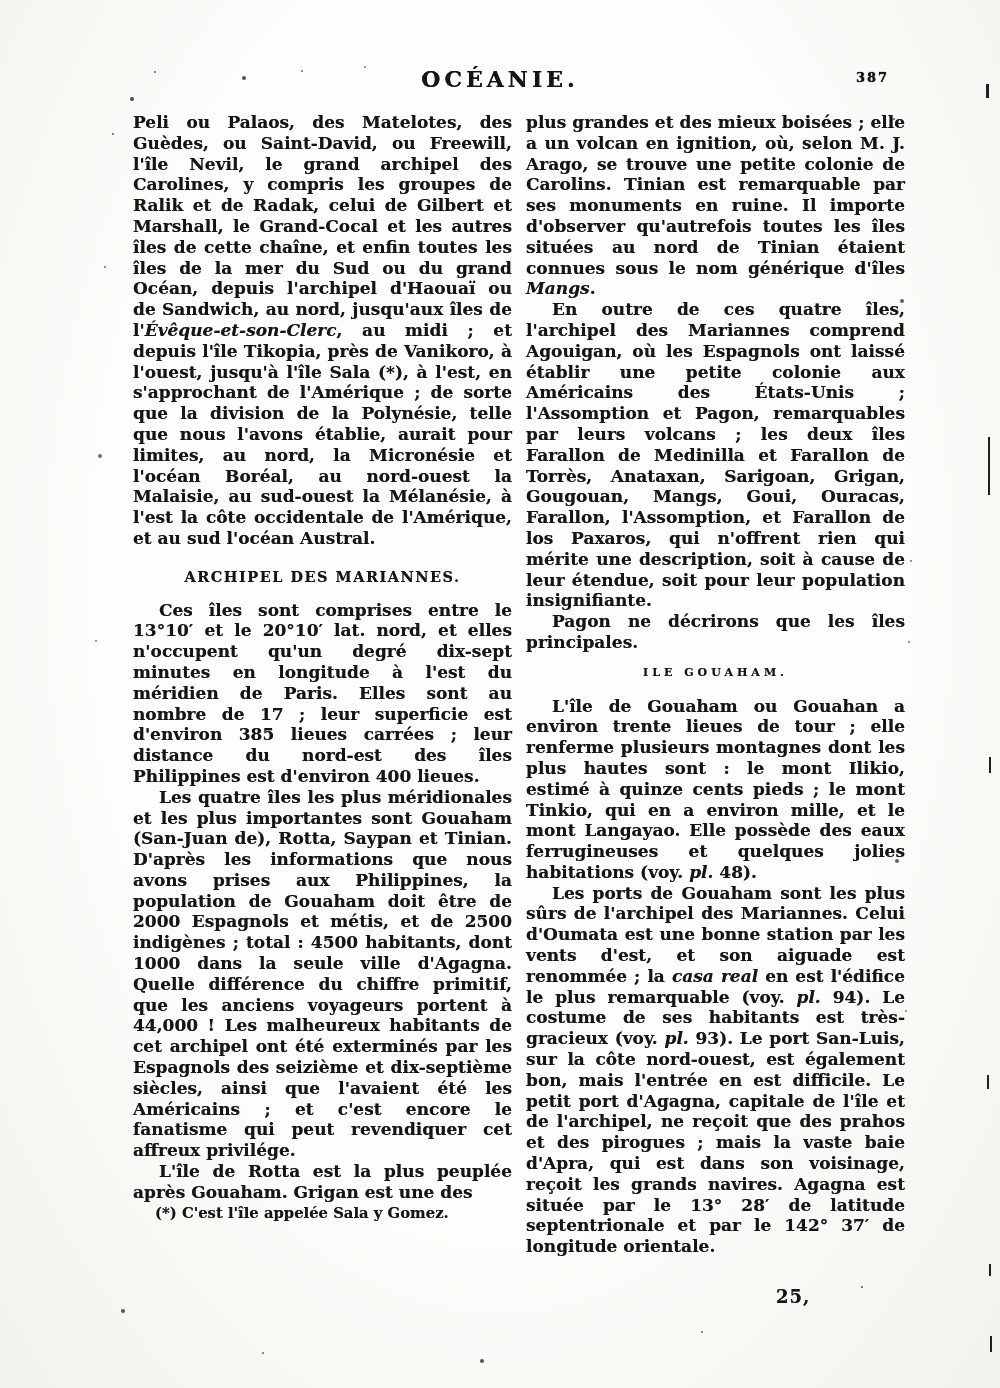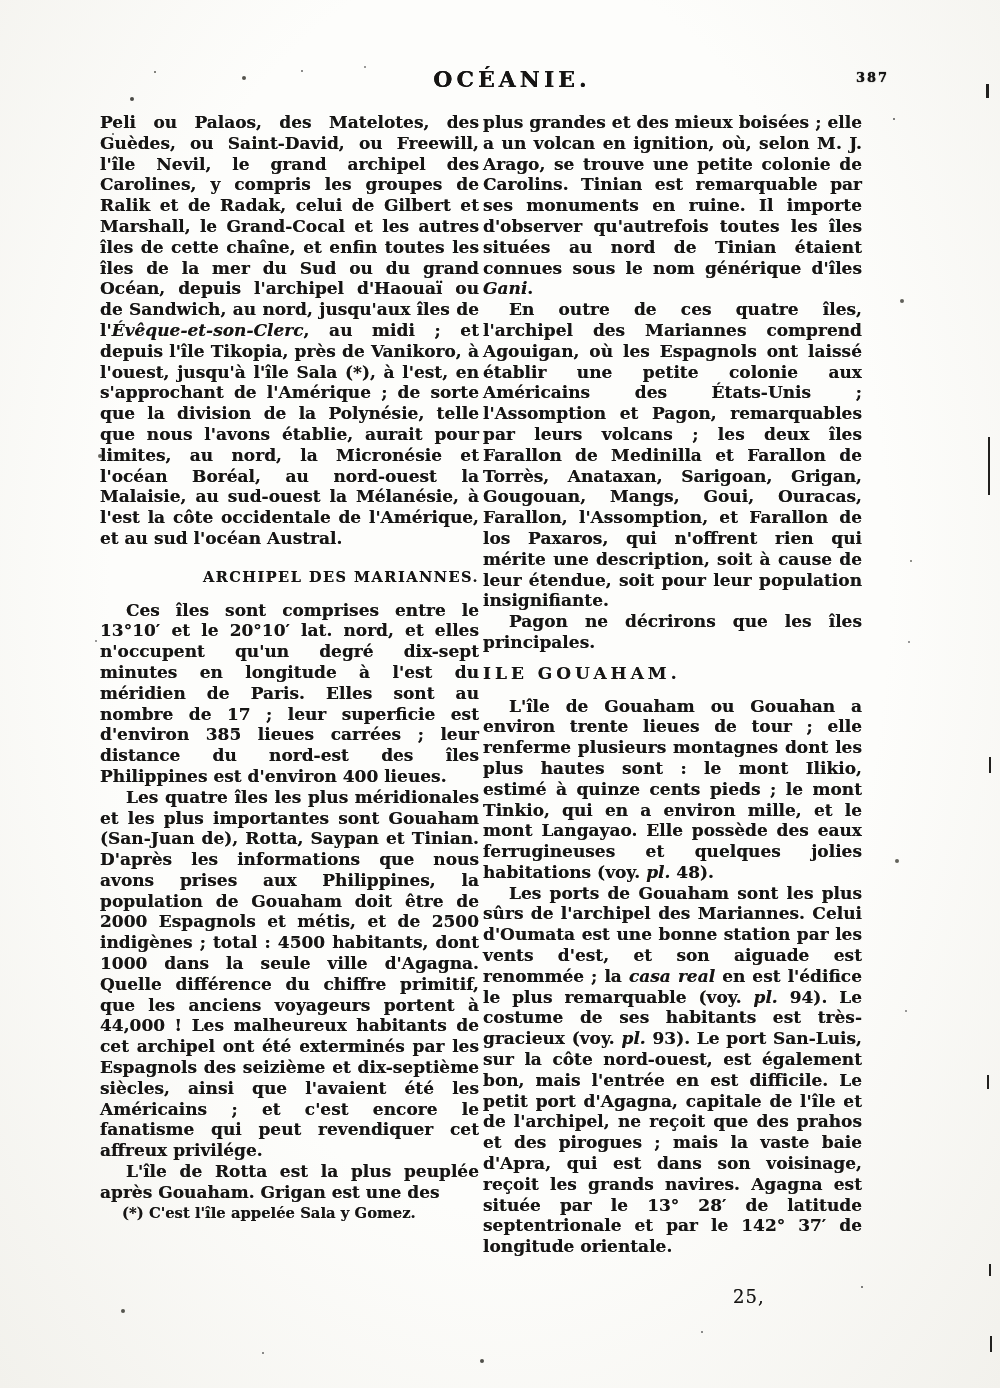--- a/index.html
+++ b/index.html
@@ -9,60 +9,60 @@
     color:#161514;
     background:#f8f7f3;
     overflow:hidden;
   }
   .page{
     position:relative;width:1000px;height:1388px;overflow:hidden;
     background:radial-gradient(ellipse at 50% 42%, #fdfdfb 55%, #f2f1ec 100%);
   }
   
   .running-title{
-    position:absolute;top:66px;left:122px;width:780px;
+    position:absolute;top:66px;left:110px;width:780px;
     text-align:center;font-size:22px;font-weight:bold;letter-spacing:4px;
     text-shadow:0 0 .6px #000;
   }
   .page-number{
     position:absolute;top:70px;left:856px;width:60px;
     font-size:13px;font-weight:bold;letter-spacing:2px;
     text-shadow:0 0 1px #000;
   }
   
   .columns{
-    position:absolute;top:112px;left:100px;width:772px;
-    display:flex;gap:4px;
+    position:absolute;top:112px;left:133px;width:772px;
+    display:flex;gap:14px;
   }
   .col{
     width:379px;
     font-size:17px;font-weight:bold;line-height:20.8px;
     text-align:justify;
     text-shadow:0 0 .4px rgba(0,0,0,.55);
     hyphens:auto;
   }
   .col p{margin:0;text-indent:26px;}
   .col p.noindent{text-indent:0;}
   .it{font-style:italic;}
   h2.sec{
-    font-size:14.5px;font-weight:bold;text-align:right;
+    font-size:14.5px;font-weight:bold;text-align:center;
     letter-spacing:1.5px;margin:18px 0 12px;text-indent:0;
   }
   h3.sec{
-    font-size:17px;font-weight:bold;
+    font-size:11px;font-weight:bold;text-align:center;
     letter-spacing:4px;margin:10px 0 12px;text-indent:0;
   }
   .footnote{
     font-size:14.8px;line-height:19px;
     margin-top:26px;text-indent:22px !important;
     text-align:left;
   }
   .signature{
     margin-top:30px;padding-left:250px;
-    font-size:18px;font-weight:normal;letter-spacing:1px;
+    font-size:18px;font-weight:bold;letter-spacing:1px;
   }
   
   .speck{
     position:absolute;left:0;top:0;width:2px;height:2px;border-radius:50%;
     background:transparent;
     box-shadow:
       131px 98px 0 1px #4a4a46,
       154px 71px 0 0 #5b5b55,
       243px 77px 0 1px #55544e,
       301px 70px 0 0 #666,
@@ -113,21 +113,21 @@
     <div class="col">
       <p class="noindent"><span>Peli ou Palaos, des Matelotes, des Guèdes, ou Saint-David, ou Freewill, l'île Nevil, le grand archipel des Carolines, y compris les groupes de Ralik et de Radak, celui de Gilbert et Marshall, le Grand-Cocal et les autres îles de cette chaîne, et enfin toutes les îles de la mer du Sud ou du grand Océan, depuis l'archipel d'Haouaï ou de Sandwich, au nord, jusqu'aux îles de l'</span><span class="it">Évêque-et-son-Clerc</span><span>, au midi ; et depuis l'île Tikopia, près de Vanikoro, à l'ouest, jusqu'à l'île Sala (*), à l'est, en s'approchant de l'Amérique ; de sorte que la division de la Polynésie, telle que nous l'avons établie, aurait pour limites, au nord, la Micronésie et l'océan Boréal, au nord-ouest la Malaisie, au sud-ouest la Mélanésie, à l'est la côte occidentale de l'Amérique, et au sud l'océan Austral.</span></p>
       <h2 class="sec">ARCHIPEL DES MARIANNES.</h2>
       <p><span>Ces îles sont comprises entre le 13°10′ et le 20°10′ lat. nord, et elles n'occupent qu'un degré dix-sept minutes en longitude à l'est du méridien de Paris. Elles sont au nombre de 17 ; leur superficie est d'environ 385 lieues carrées ; leur distance du nord-est des îles Philippines est d'environ 400 lieues.</span></p>
       <p><span>Les quatre îles les plus méridionales et les plus importantes sont Gouaham (San-Juan de), Rotta, Saypan et Tinian. D'après les informations que nous avons prises aux Philippines, la population de Gouaham doit être de 2000 Espagnols et métis, et de 2500 indigènes ; total : 4500 habitants, dont 1000 dans la seule ville d'Agagna. Quelle différence du chiffre primitif, que les anciens voyageurs portent à 44,000 ! Les malheureux habitants de cet archipel ont été exterminés par les Espagnols des seizième et dix-septième siècles, ainsi que l'avaient été les Américains ; et c'est encore le fanatisme qui peut revendiquer cet affreux privilége.</span></p>
       <p><span>L'île de Rotta est la plus peuplée après Gouaham. Grigan est une des</span></p>
       <p class="footnote noindent"><span>(*) C'est l'île appelée Sala y Gomez.</span></p>
     </div>
 
     <div class="col">
-      <p class="noindent"><span>plus grandes et des mieux boisées ; elle a un volcan en ignition, où, selon M. J. Arago, se trouve une petite colonie de Carolins. Tinian est remarquable par ses monuments en ruine. Il importe d'observer qu'autrefois toutes les îles situées au nord de Tinian étaient connues sous le nom générique d'îles </span><span class="it">Gani</span><span>.</span></p>
+      <p class="noindent"><span>plus grandes et des mieux boisées ; elle a un volcan en ignition, où, selon M. J. Arago, se trouve une petite colonie de Carolins. Tinian est remarquable par ses monuments en ruine. Il importe d'observer qu'autrefois toutes les îles situées au nord de Tinian étaient connues sous le nom générique d'îles </span><span class="it">Mangs</span><span>.</span></p>
       <p><span>En outre de ces quatre îles, l'archipel des Mariannes comprend Agouigan, où les Espagnols ont laissé établir une petite colonie aux Américains des États-Unis ; l'Assomption et Pagon, remarquables par leurs volcans ; les deux îles Farallon de Medinilla et Farallon de Torrès, Anataxan, Sarigoan, Grigan, Gougouan, Mangs, Goui, Ouracas, Farallon, l'Assomption, et Farallon de los Paxaros, qui n'offrent rien qui mérite une description, soit à cause de leur étendue, soit pour leur population insignifiante.</span></p>
       <p><span>Pagon ne décrirons que les îles principales.</span></p>
       <h3 class="sec">ILE GOUAHAM.</h3>
       <p><span>L'île de Gouaham ou Gouahan a environ trente lieues de tour ; elle renferme plusieurs montagnes dont les plus hautes sont : le mont Ilikio, estimé à quinze cents pieds ; le mont Tinkio, qui en a environ mille, et le mont Langayao. Elle possède des eaux ferrugineuses et quelques jolies habitations (voy. </span><span class="it">pl.</span><span> 48).</span></p>
       <p><span>Les ports de Gouaham sont les plus sûrs de l'archipel des Mariannes. Celui d'Oumata est une bonne station par les vents d'est, et son aiguade est renommée ; la </span><span class="it">casa real</span><span> en est l'édifice le plus remarquable (voy. </span><span class="it">pl.</span><span> 94). Le costume de ses habitants est très-gracieux (voy. </span><span class="it">pl.</span><span> 93). Le port San-Luis, sur la côte nord-ouest, est également bon, mais l'entrée en est difficile. Le petit port d'Agagna, capitale de l'île et de l'archipel, ne reçoit que des prahos et des pirogues ; mais la vaste baie d'Apra, qui est dans son voisinage, reçoit les grands navires. Agagna est située par le 13° 28′ de latitude septentrionale et par le 142° 37′ de longitude orientale.</span></p>
       <div class="signature">25,</div>
     </div>
 
   </div>
 </div>

